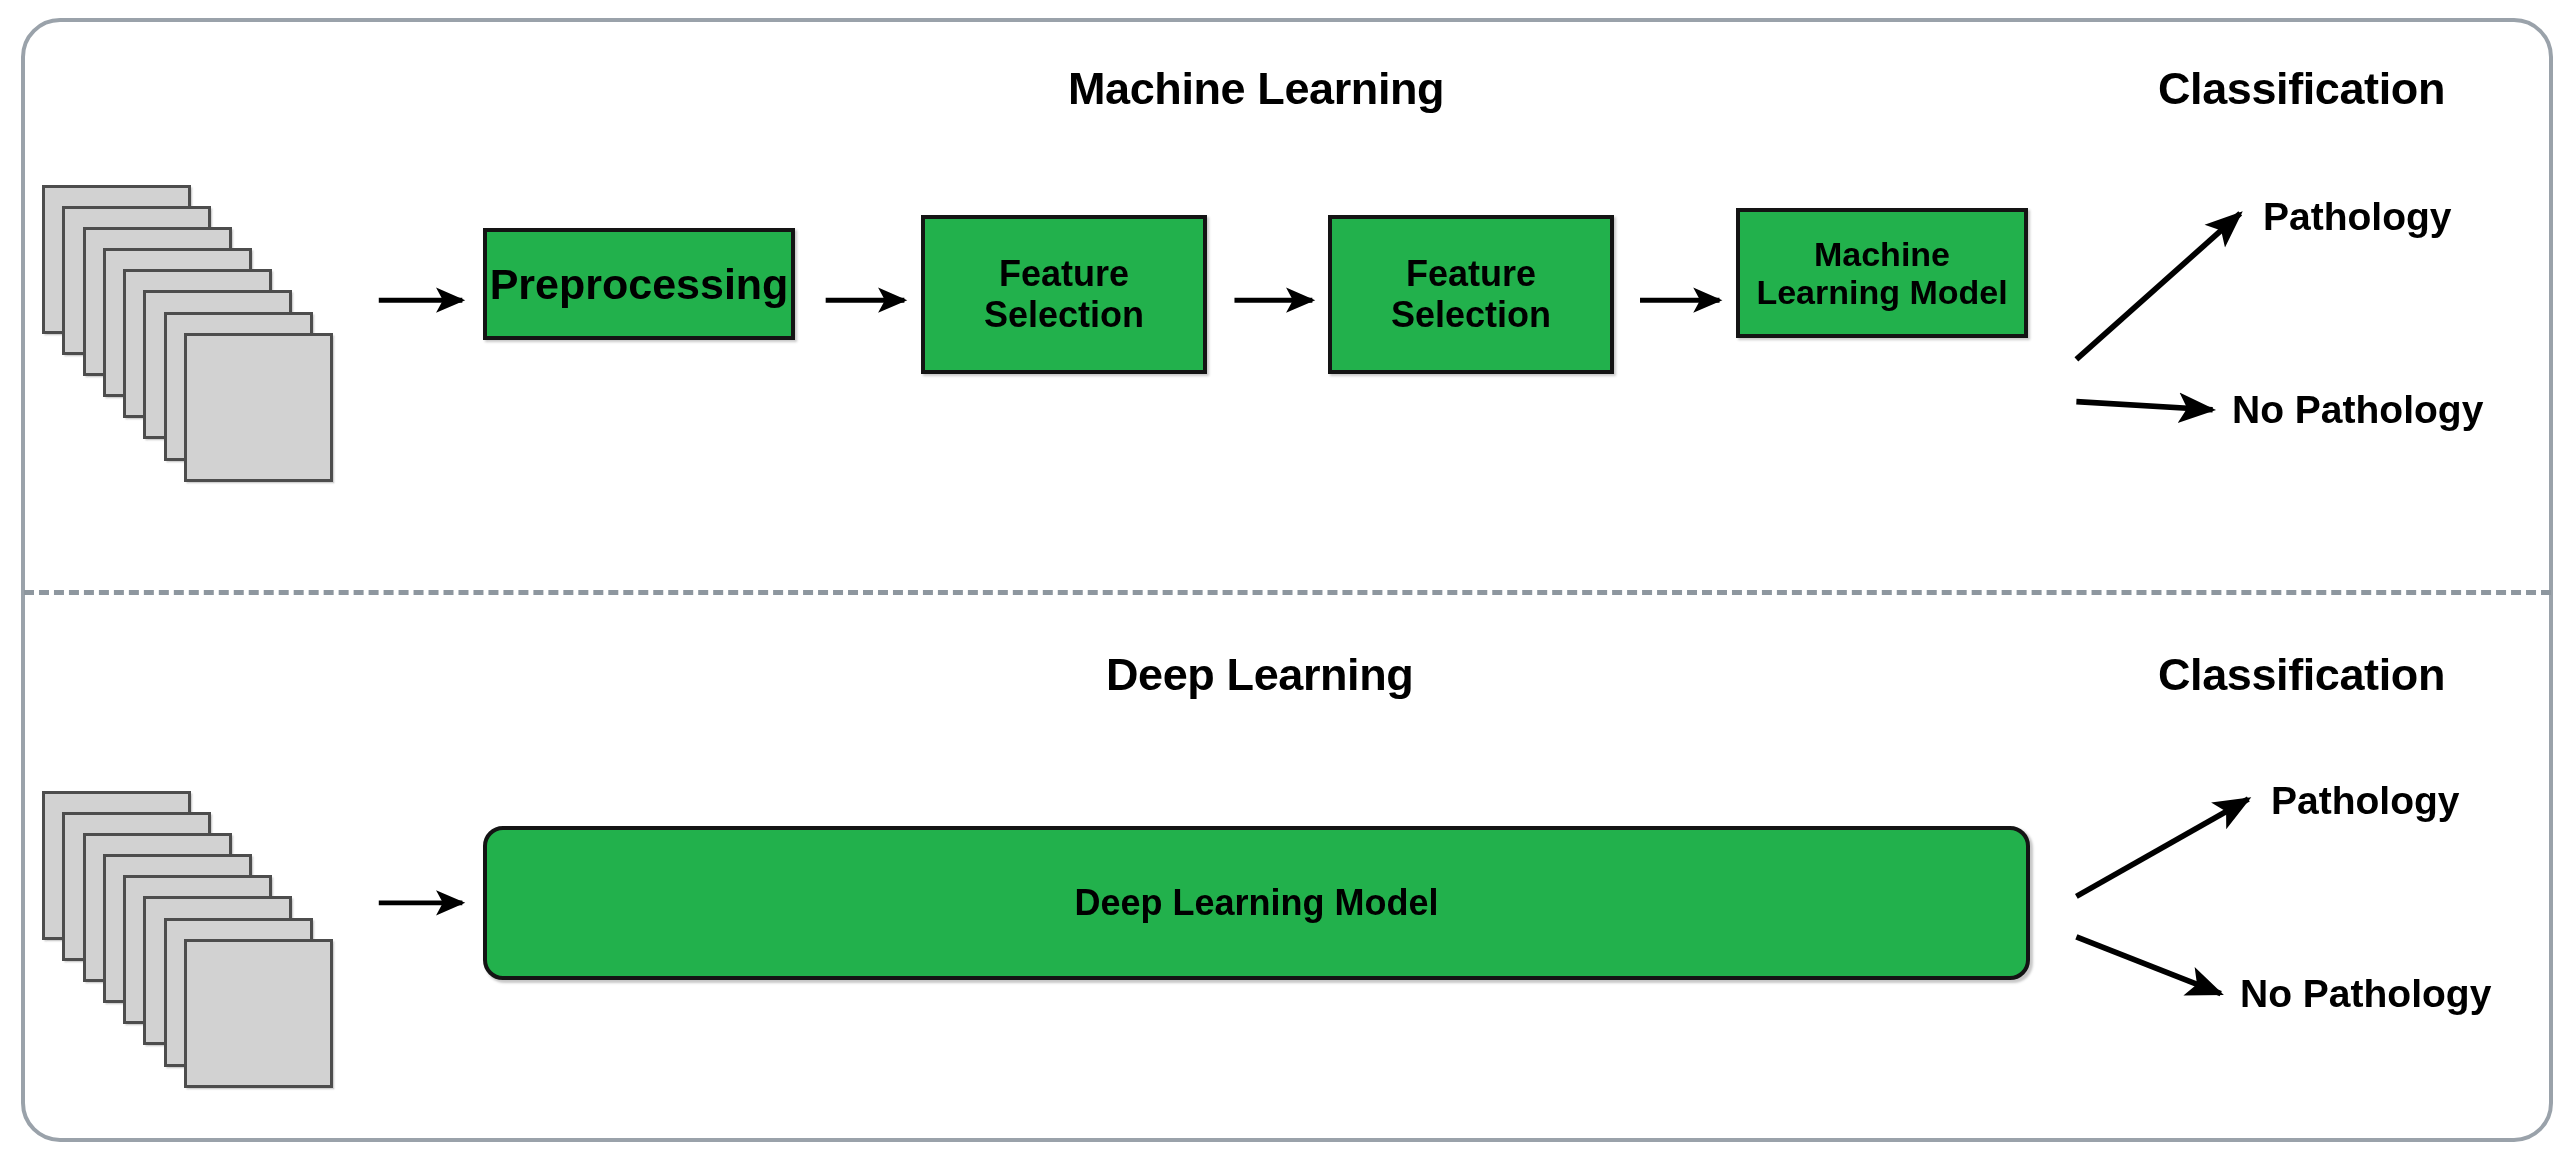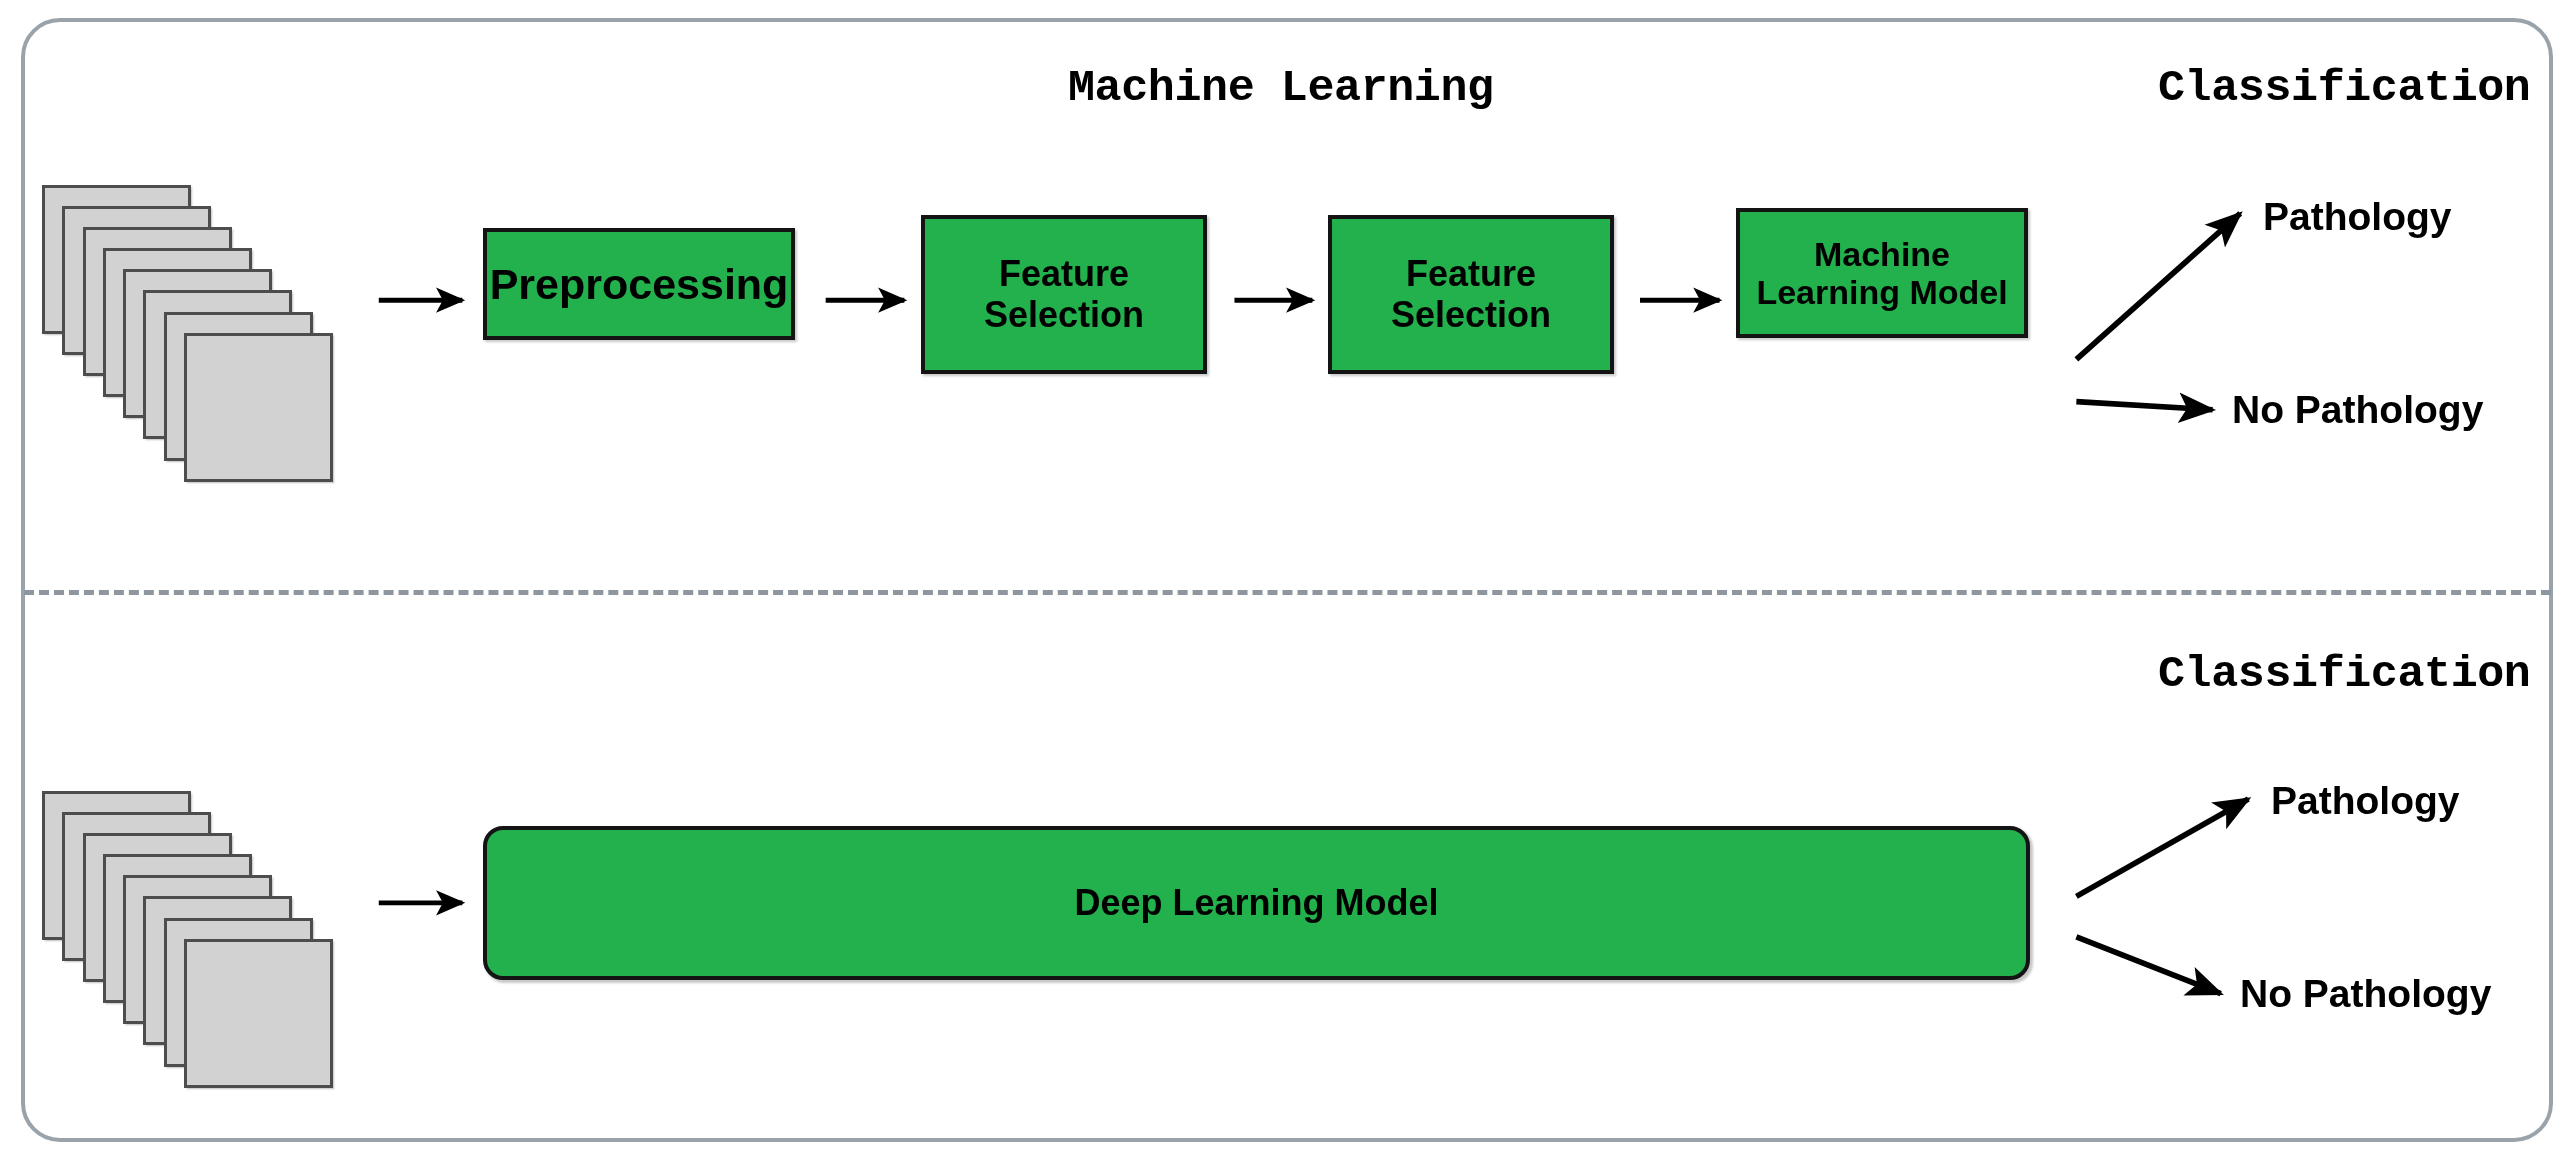--- a/index.html
+++ b/index.html
@@ -38,21 +38,20 @@
     height: 0;
     border-top: 5.7px dashed #8e979f;
   }
   
   .section-title {
     position: absolute;
     font-weight: bold;
     color: #000000;
     white-space: nowrap;
     letter-spacing: -0.4px;
-    font-family: Liberation Mono, monospace;
   }
   .title-ml {
     left: 1068px;
     top: 63px;
     font-size: 45px;
   }
   .title-dl {
     left: 1106px;
     top: 649px;
     font-size: 45px;
@@ -158,20 +157,21 @@
   <div class="gbox" style="left:1736px; top:208px; width:292px; height:130px; font-size:34px;">
     <div>
       <span>Machine</span>
       <span>Learning Model</span>
     </div>
   </div>
 
   <div class="branch-label" style="left:2263px; top:195px;">Pathology</div>
   <div class="branch-label" style="left:2232px; top:388px;">No Pathology</div>
 
+  <div class="section-title title-dl">Deep Learning</div>
 
   <div class="section-title title-cls-bottom">Classification</div>
 
   <div class="stack" style="left:42px; top:791px; width:308px; height:324px;">
     <div class="sheet" style="left:0px;   top:0px;   width:149px; height:149px; z-index:1;"></div>
     <div class="sheet" style="left:20px;  top:21px;  width:149px; height:149px; z-index:2;"></div>
     <div class="sheet" style="left:41px;  top:42px;  width:149px; height:149px; z-index:3;"></div>
     <div class="sheet" style="left:61px;  top:63px;  width:149px; height:149px; z-index:4;"></div>
     <div class="sheet" style="left:81px; top:84px; width:149px; height:149px; z-index:5;"></div>
     <div class="sheet" style="left:101px; top:105px; width:149px; height:149px; z-index:6;"></div>

